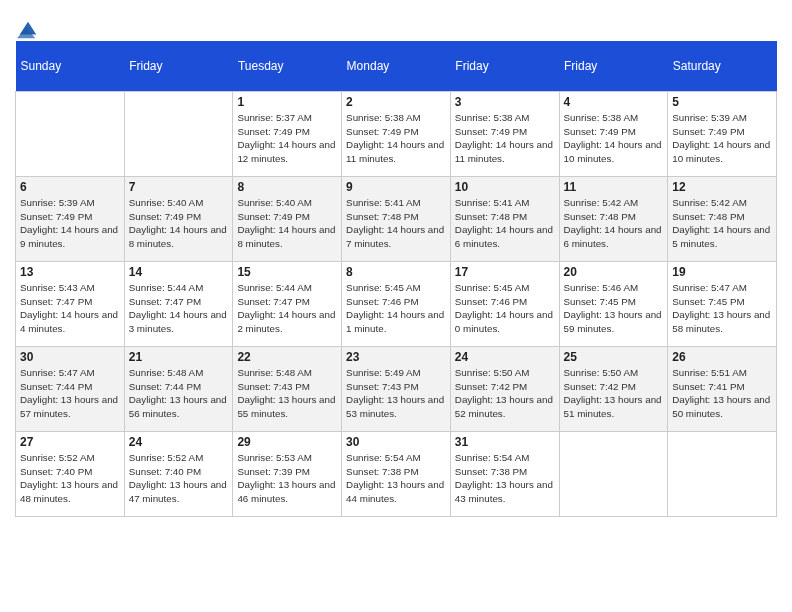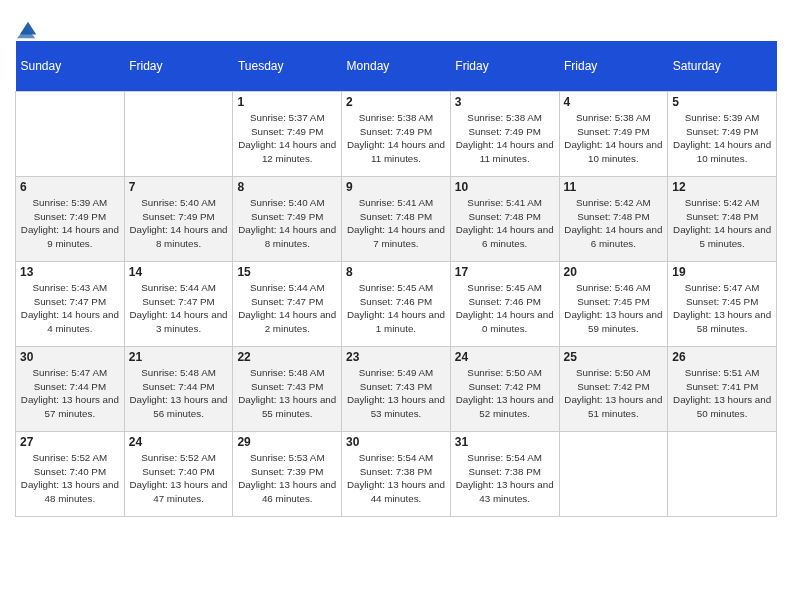--- a/index.html
+++ b/index.html
@@ -81,21 +81,20 @@
       font-size: 12px;
       font-weight: bold;
       color: #222;
       display: block;
       margin-bottom: 2px;
     }
     .day-info {
       color: #333;
       font-size: 9.8px;
       line-height: 1.4;
-      text-align: center;
     }
     .row-shaded td {
       background: #f2f2f2;
     }
     .row-white td {
       background: #fff;
     }
   </style>
 </head>
 <body>

